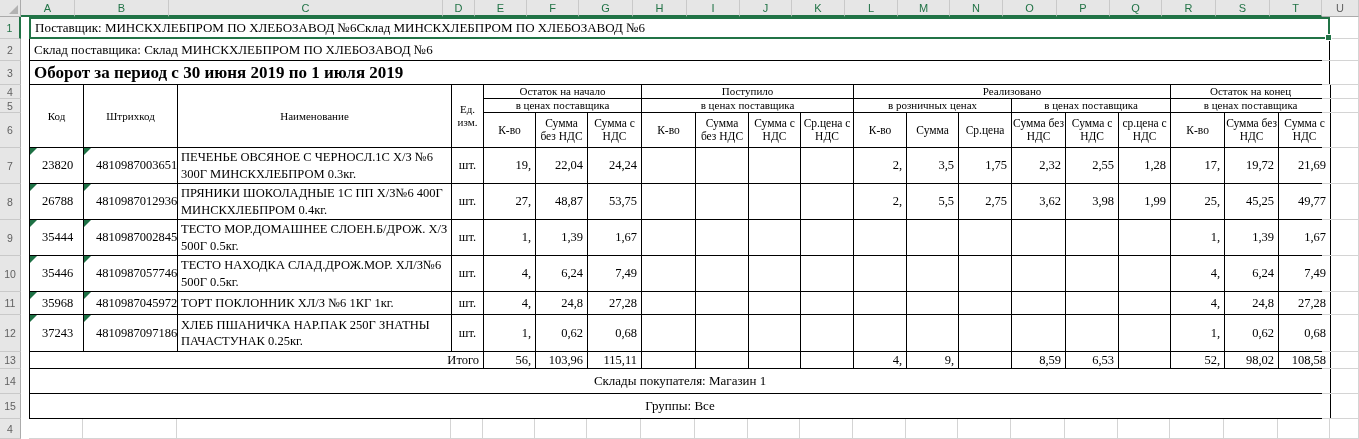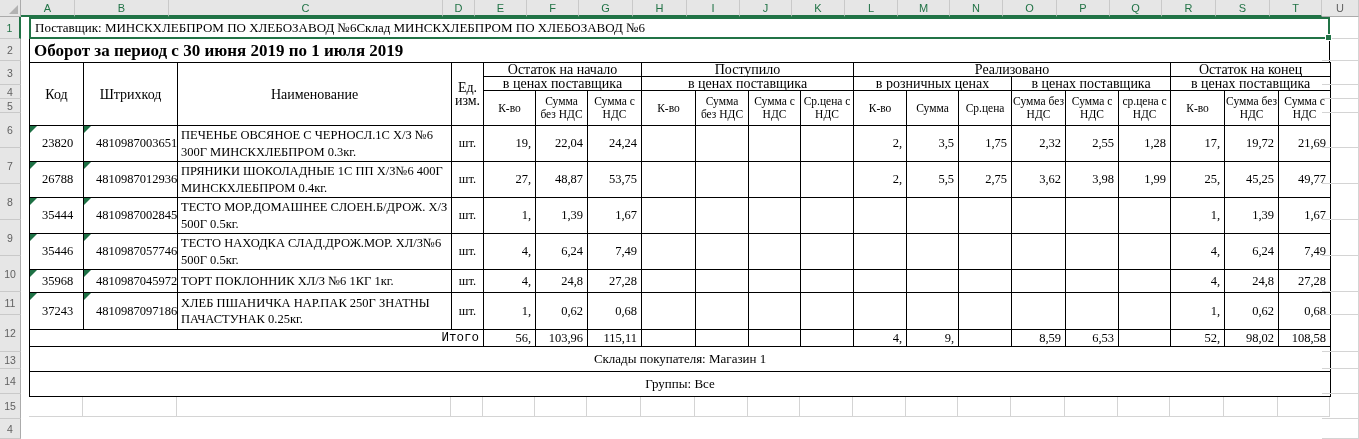--- a/index.html
+++ b/index.html
@@ -36,33 +36,33 @@
   .content { position:absolute; left:29px; top:17px; width:1301px; }
   .mcell { position:relative; width:1301px; border:1px solid #000; background:#fff;
            display:flex; align-items:center; padding-left:4px; font-size:13px; }
   .r1 { height:22px; border:2px solid #217346; z-index:4; }
   .r1 .handle { position:absolute; right:-4px; bottom:-4px; width:7px; height:7px;
                 background:#217346; border:1px solid #fff; }
   .r2 { height:22px; border-top:none; }
   .r3 { height:24px; border-top:none; font-weight:bold; font-size:17px; }
   table.rep { border-collapse:collapse; table-layout:fixed; width:1301px; margin-top:-1px; }
   table.rep td { border:1px solid #000; overflow:hidden; vertical-align:middle; }
-  tr.h1 td, tr.h2 td { height:14px; font-size:14px; text-align:center; line-height:13px; padding:0 1px; }
+  tr.h1 td, tr.h2 td { height:14px; font-size:11px; text-align:center; line-height:13px; padding:0 1px; }
   tr.h3 td { height:35px; font-size:11.5px; text-align:center; line-height:1.12; padding:0 1px; }
   td.hmain { font-size:12px; text-align:center; }
   td.unit-h { font-size:11.5px; text-align:center; line-height:1.15; }
   tr.dr td { font-size:12.5px; }
   td.code, td.bar { text-align:left; padding-left:12px; position:relative; }
   td.nm { text-align:left; padding:1px 3px; line-height:1.32; }
   td.un { text-align:center; }
   td.num { text-align:right; padding-right:4px; }
   td.tri::before { content:""; position:absolute; left:0; top:0; width:0; height:0;
                    border-top:7px solid #1E7145; border-right:7px solid transparent; }
   tr.total td { height:17px; font-size:12.5px; }
-  td.itogo { text-align:right; padding-right:4px;font-family:Liberation Mono, monospace; }
+  td.itogo { text-align:right; padding-right:4px; }
   tr.foot td { height:25px; font-size:13px; text-align:center; }
   
   .r16 { display:flex; height:20px; }
   .r16 .gc { height:20px; border-right:1px solid #D4D4D4; border-bottom:1px solid #D4D4D4; }
   
   .ustrip { position:absolute; left:1322px; top:17px; width:37px; }
   .ustrip .ur { width:37px; border-bottom:1px solid #D4D4D4; border-right:1px solid #D4D4D4; }
 </style>
 </head>
 <body>
@@ -113,20 +113,21 @@
     <div class="rh" style="height:25px">15</div>
     <div class="rh" style="height:20px">4</div>
   </div>
 
   <div class="content">
 
     <div class="mcell r1">
       <span>Поставщик: МИНСКХЛЕБПРОМ ПО ХЛЕБОЗАВОД №6Склад МИНСКХЛЕБПРОМ ПО ХЛЕБОЗАВОД №6</span>
       <div class="handle"></div>
     </div>
+    <div class="mcell r2">Склад поставщика: Склад МИНСКХЛЕБПРОМ ПО ХЛЕБОЗАВОД №6</div>
     <div class="mcell r3">Оборот за период с 30 июня 2019 по 1 июля 2019</div>
 
     <table class="rep">
       <colgroup>
         <col style="width:54px">
           <col style="width:94px">
           <col style="width:274px">
           <col style="width:32px">
         <col style="width:52px">
           <col style="width:52px">

